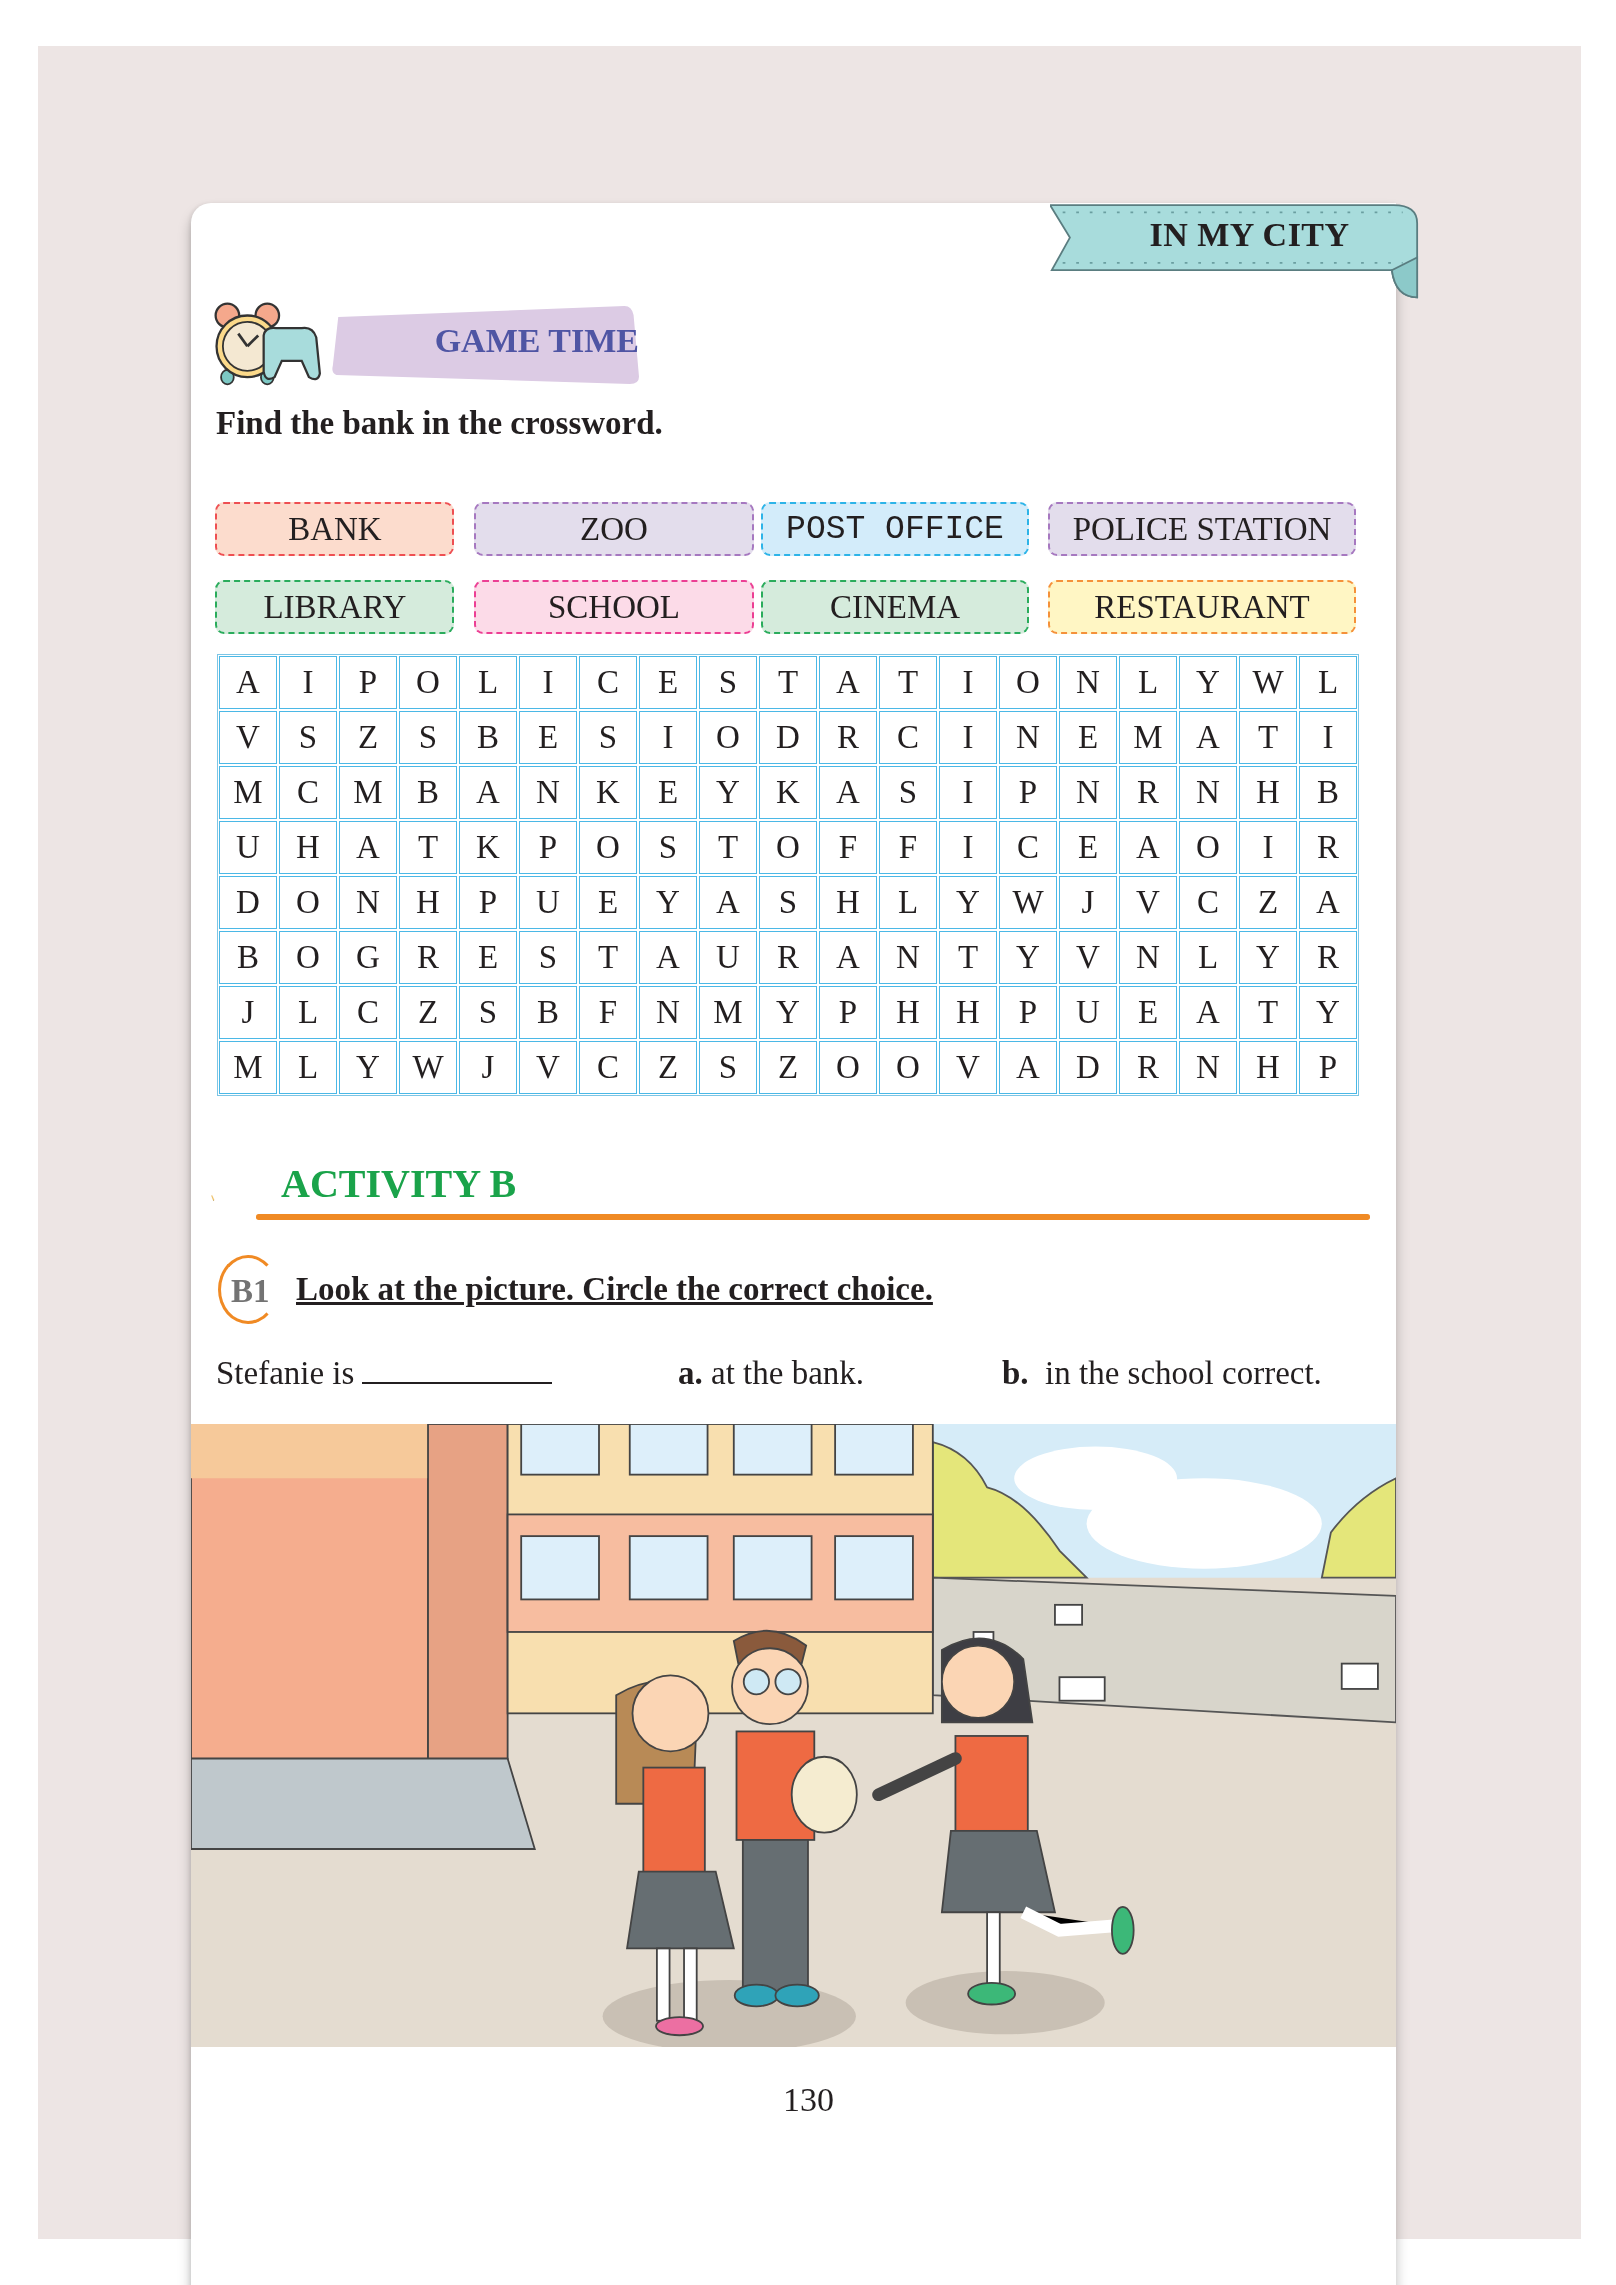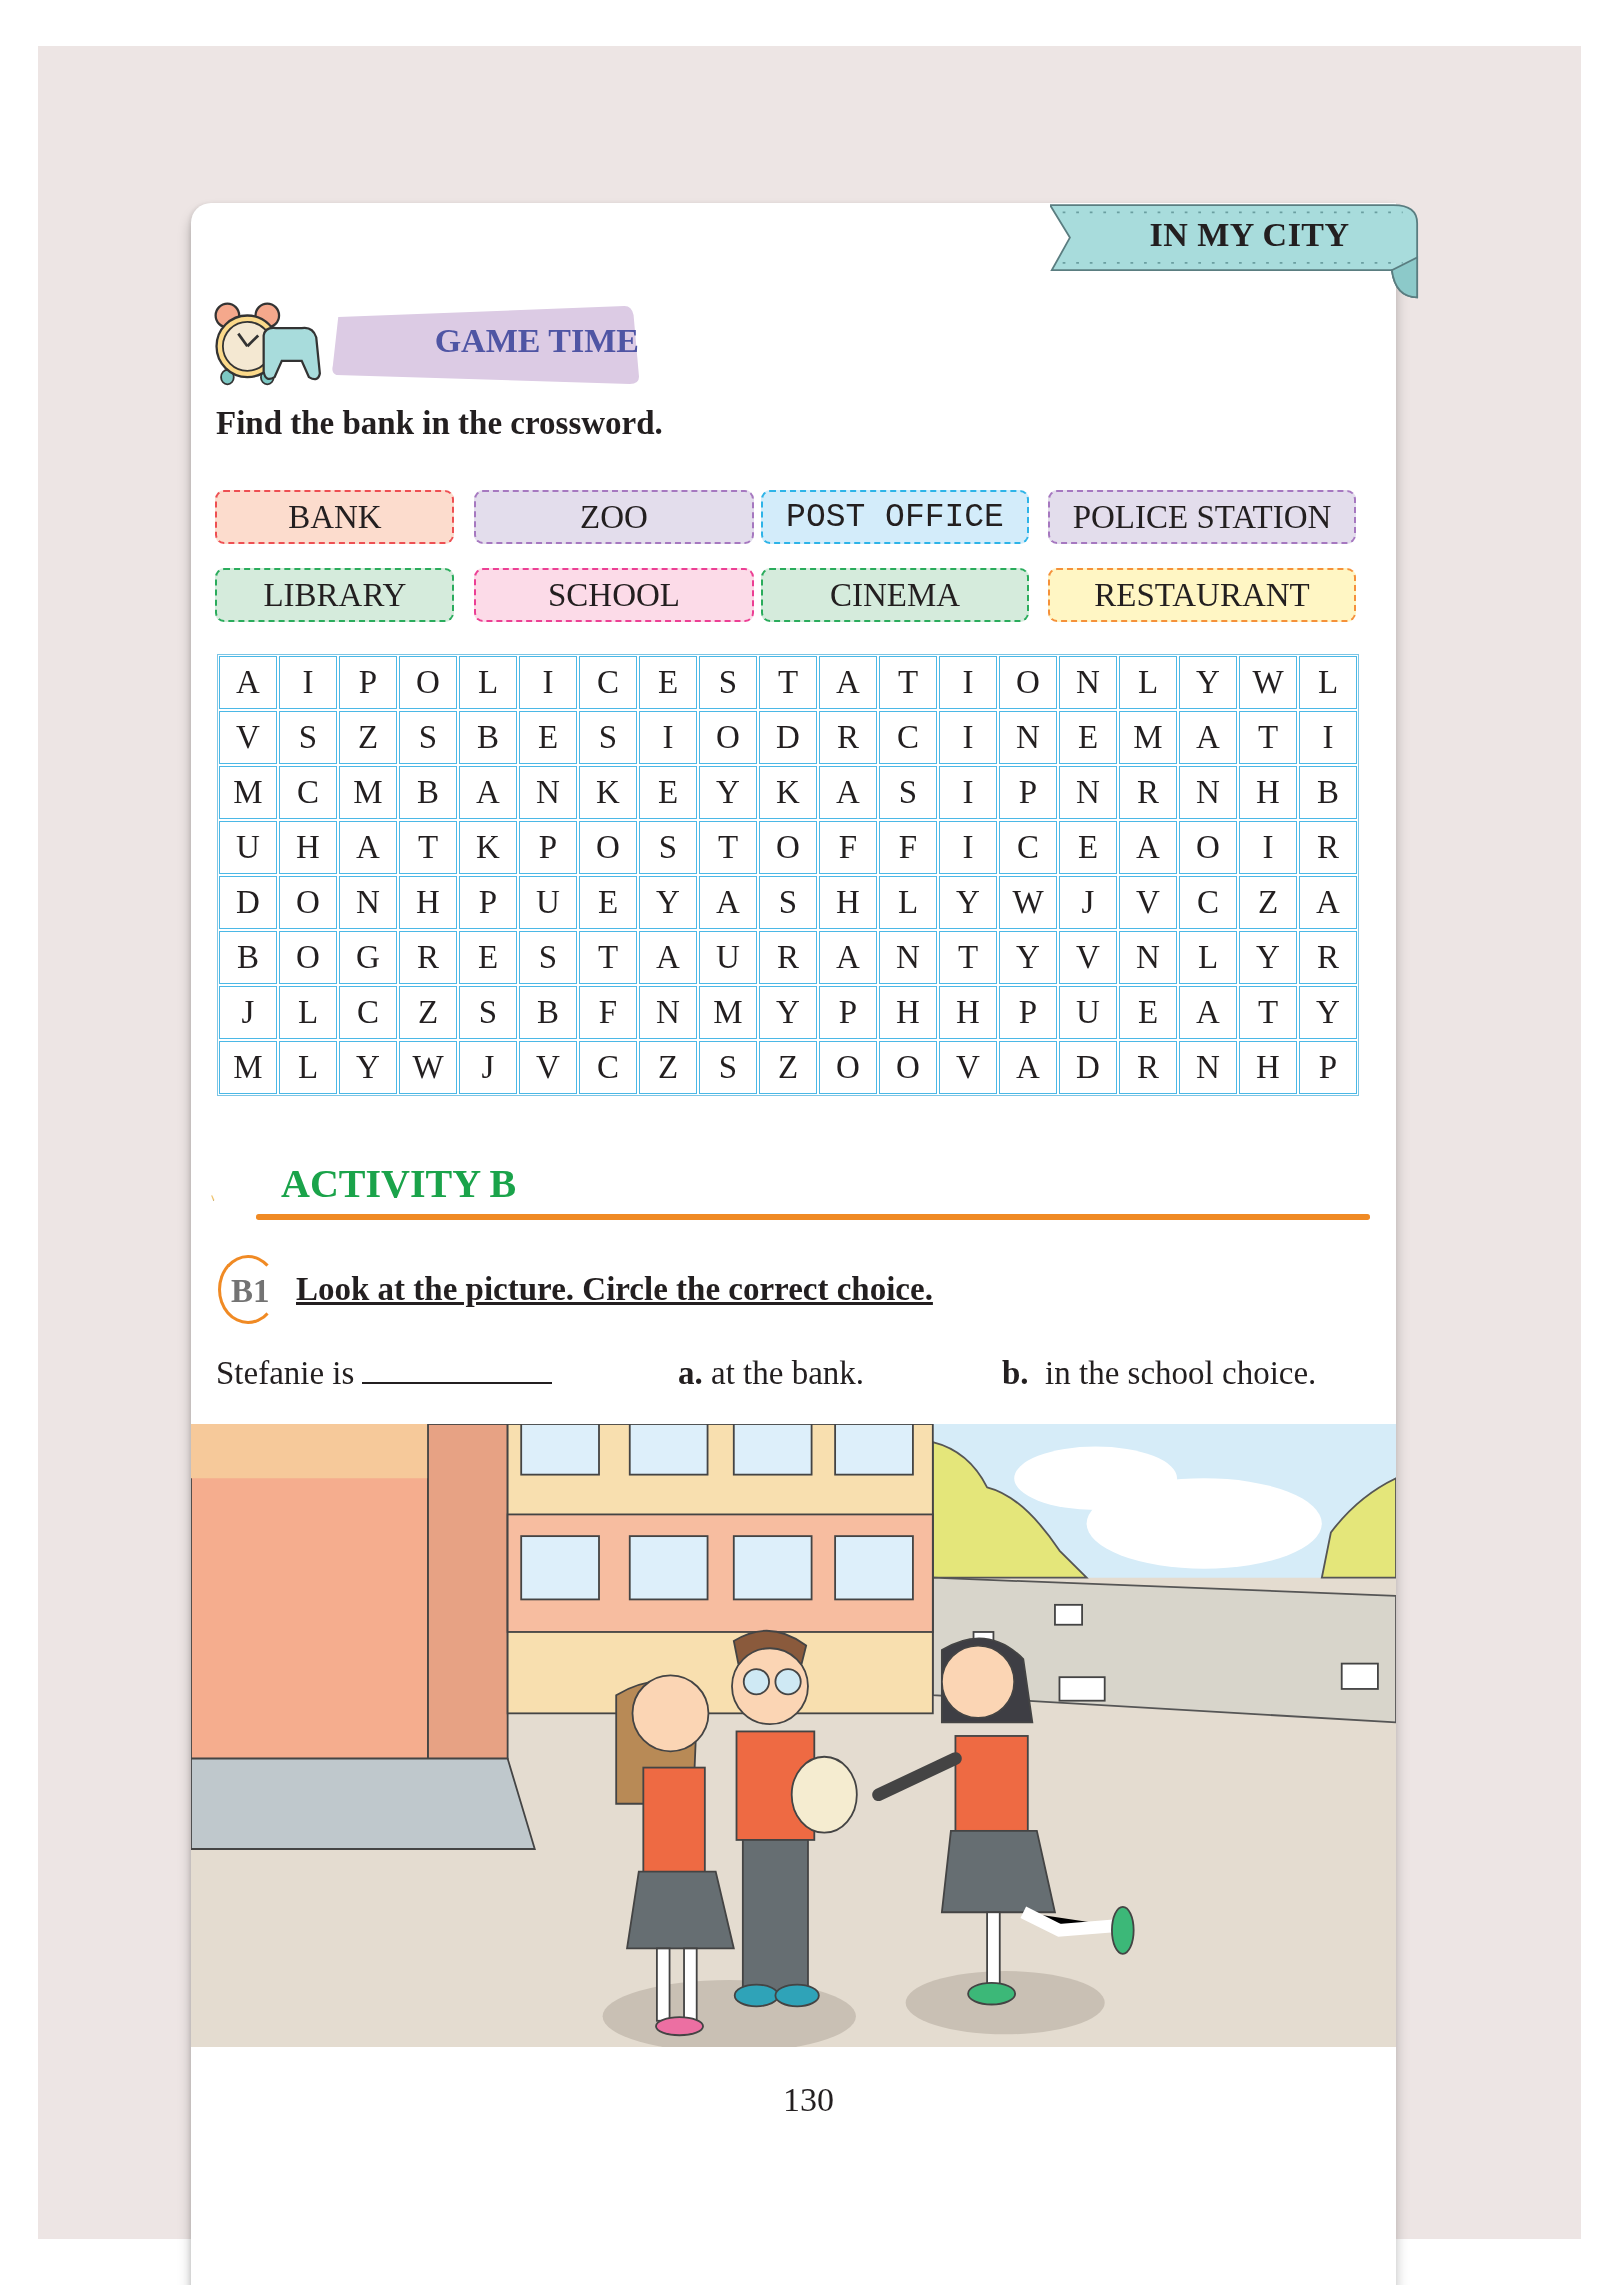--- a/index.html
+++ b/index.html
@@ -10,21 +10,21 @@
           border-radius:20px 0 0 0; box-shadow: 0 9px 12.7px rgba(0,0,0,0.25), -1.8px 0 3.6px rgba(0,0,0,0.06); overflow:visible; }
   .ribbon { position:absolute; left:859px; top:0; width:378px; height:67px; }
   .ribbon-text { position:absolute; left:914px; top:12.7px; width:289px; text-align:center;
                  font-size:34px; font-weight:bold; letter-spacing:0.5px; color:#231f20; }
   .game-head { position:absolute; left:20px; top:98px; height:87px; }
   .game-pill { position:absolute; left:140px; top:103px; width:308px; height:78px; }
   .game-label { position:absolute; left:140px; top:119px; width:308px; text-align:right;
                 font-size:34px; font-weight:bold; color:#4f55a4; }
   .instr { position:absolute; left:25px; top:202px; font-size:33px; font-weight:bold; }
   .pill { position:absolute; height:54px; border:2.7px dashed; border-radius:9px; box-sizing:border-box;
-          display:flex; align-items:center; justify-content:center; font-size:33px; color:#231f20; }
+          display:flex; align-items:center; justify-content:center; font-size:33px; color:#231f20;margin-top:12px; }
   .grid { position:absolute; left:26px; top:451px; display:grid;
           grid-template-columns: repeat(18, 62px); grid-template-rows: repeat(8, 55px);
           border:1.8px solid #7cc6e6; box-sizing:border-box; }
   .cell { border:1.8px solid #4bb8e6; margin:0.9px; box-sizing:border-box; display:flex;
           align-items:center; justify-content:center; font-size:33px; background:#fff; }
   .act-head { position:absolute; left:20px; top:941px; width:1185px; height:109px; }
   .act-title { position:absolute; left:90px; top:957px; font-size:40px; font-weight:bold; color:#1aa34a; }
   .act-line { position:absolute; left:65px; top:1011px; width:1114px; height:6.3px; background:#f08a24;
               border-radius:2.7px; }
   .b1-circle { position:absolute; left:27px; top:1052px; width:60px; height:69px; border:3.6px solid #f08a24;
@@ -248,21 +248,21 @@
 
   <div class="q-row" style="left:25px;">
     <span>Stefanie is</span><span class="blank"></span>
   </div>
   <div class="q-row" style="left:487px;">
     <b>a.</b>
     <span>at the bank.</span>
   </div>
   <div class="q-row" style="left:811px;">
     <b>b.</b>&nbsp;
-    <span>in the school choice.</span>
+    <span>in the school correct.</span>
   </div>
 
   <svg class="scene" viewBox="0 0 1332 689" preserveAspectRatio="none">
     <rect x="0" y="0" width="1332" height="689" fill="#e4dcd0"></rect>
 
     <rect x="820" y="0" width="512" height="170" fill="#d6ecf8"></rect>
     <ellipse cx="1120" cy="110" rx="130" ry="50" fill="#ffffff"></ellipse>
     <ellipse cx="1000" cy="60" rx="90" ry="35" fill="#ffffff"></ellipse>
 
     <path d="M820 170 L820 20 Q860 30 880 70 Q920 80 960 140 L990 170 Z" fill="#e4e67a" stroke="#555" stroke-width="2"></path>

